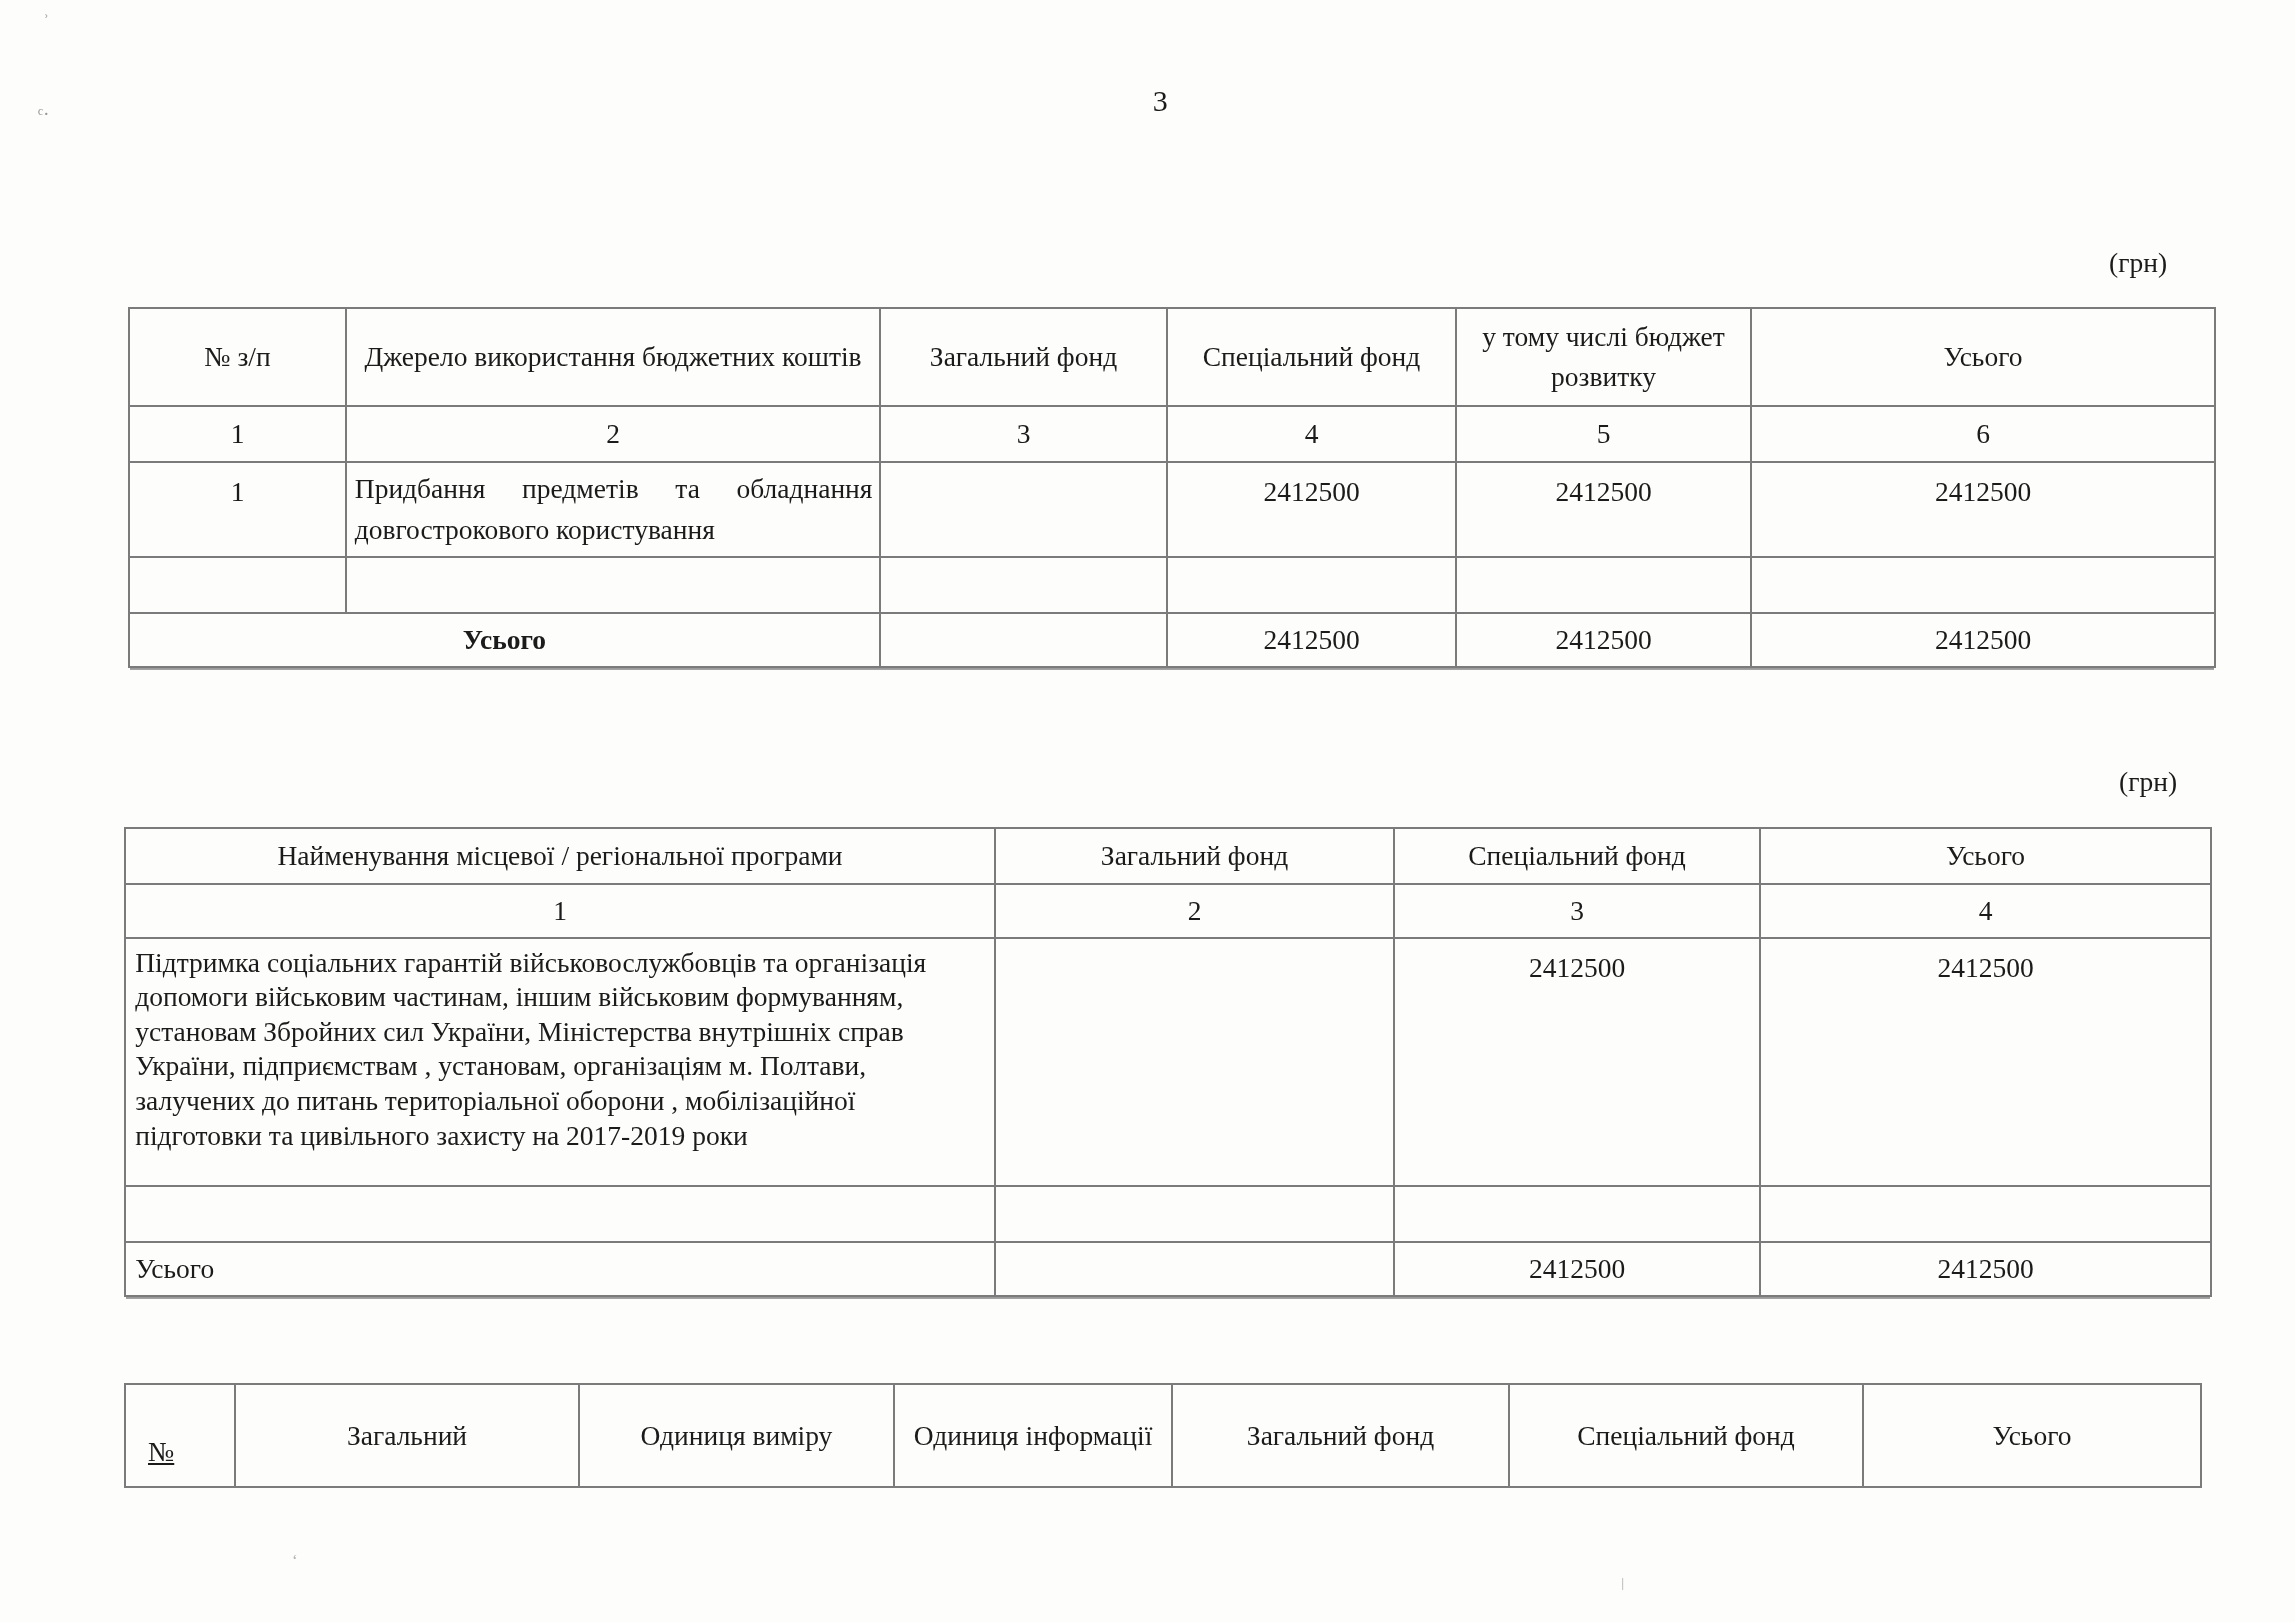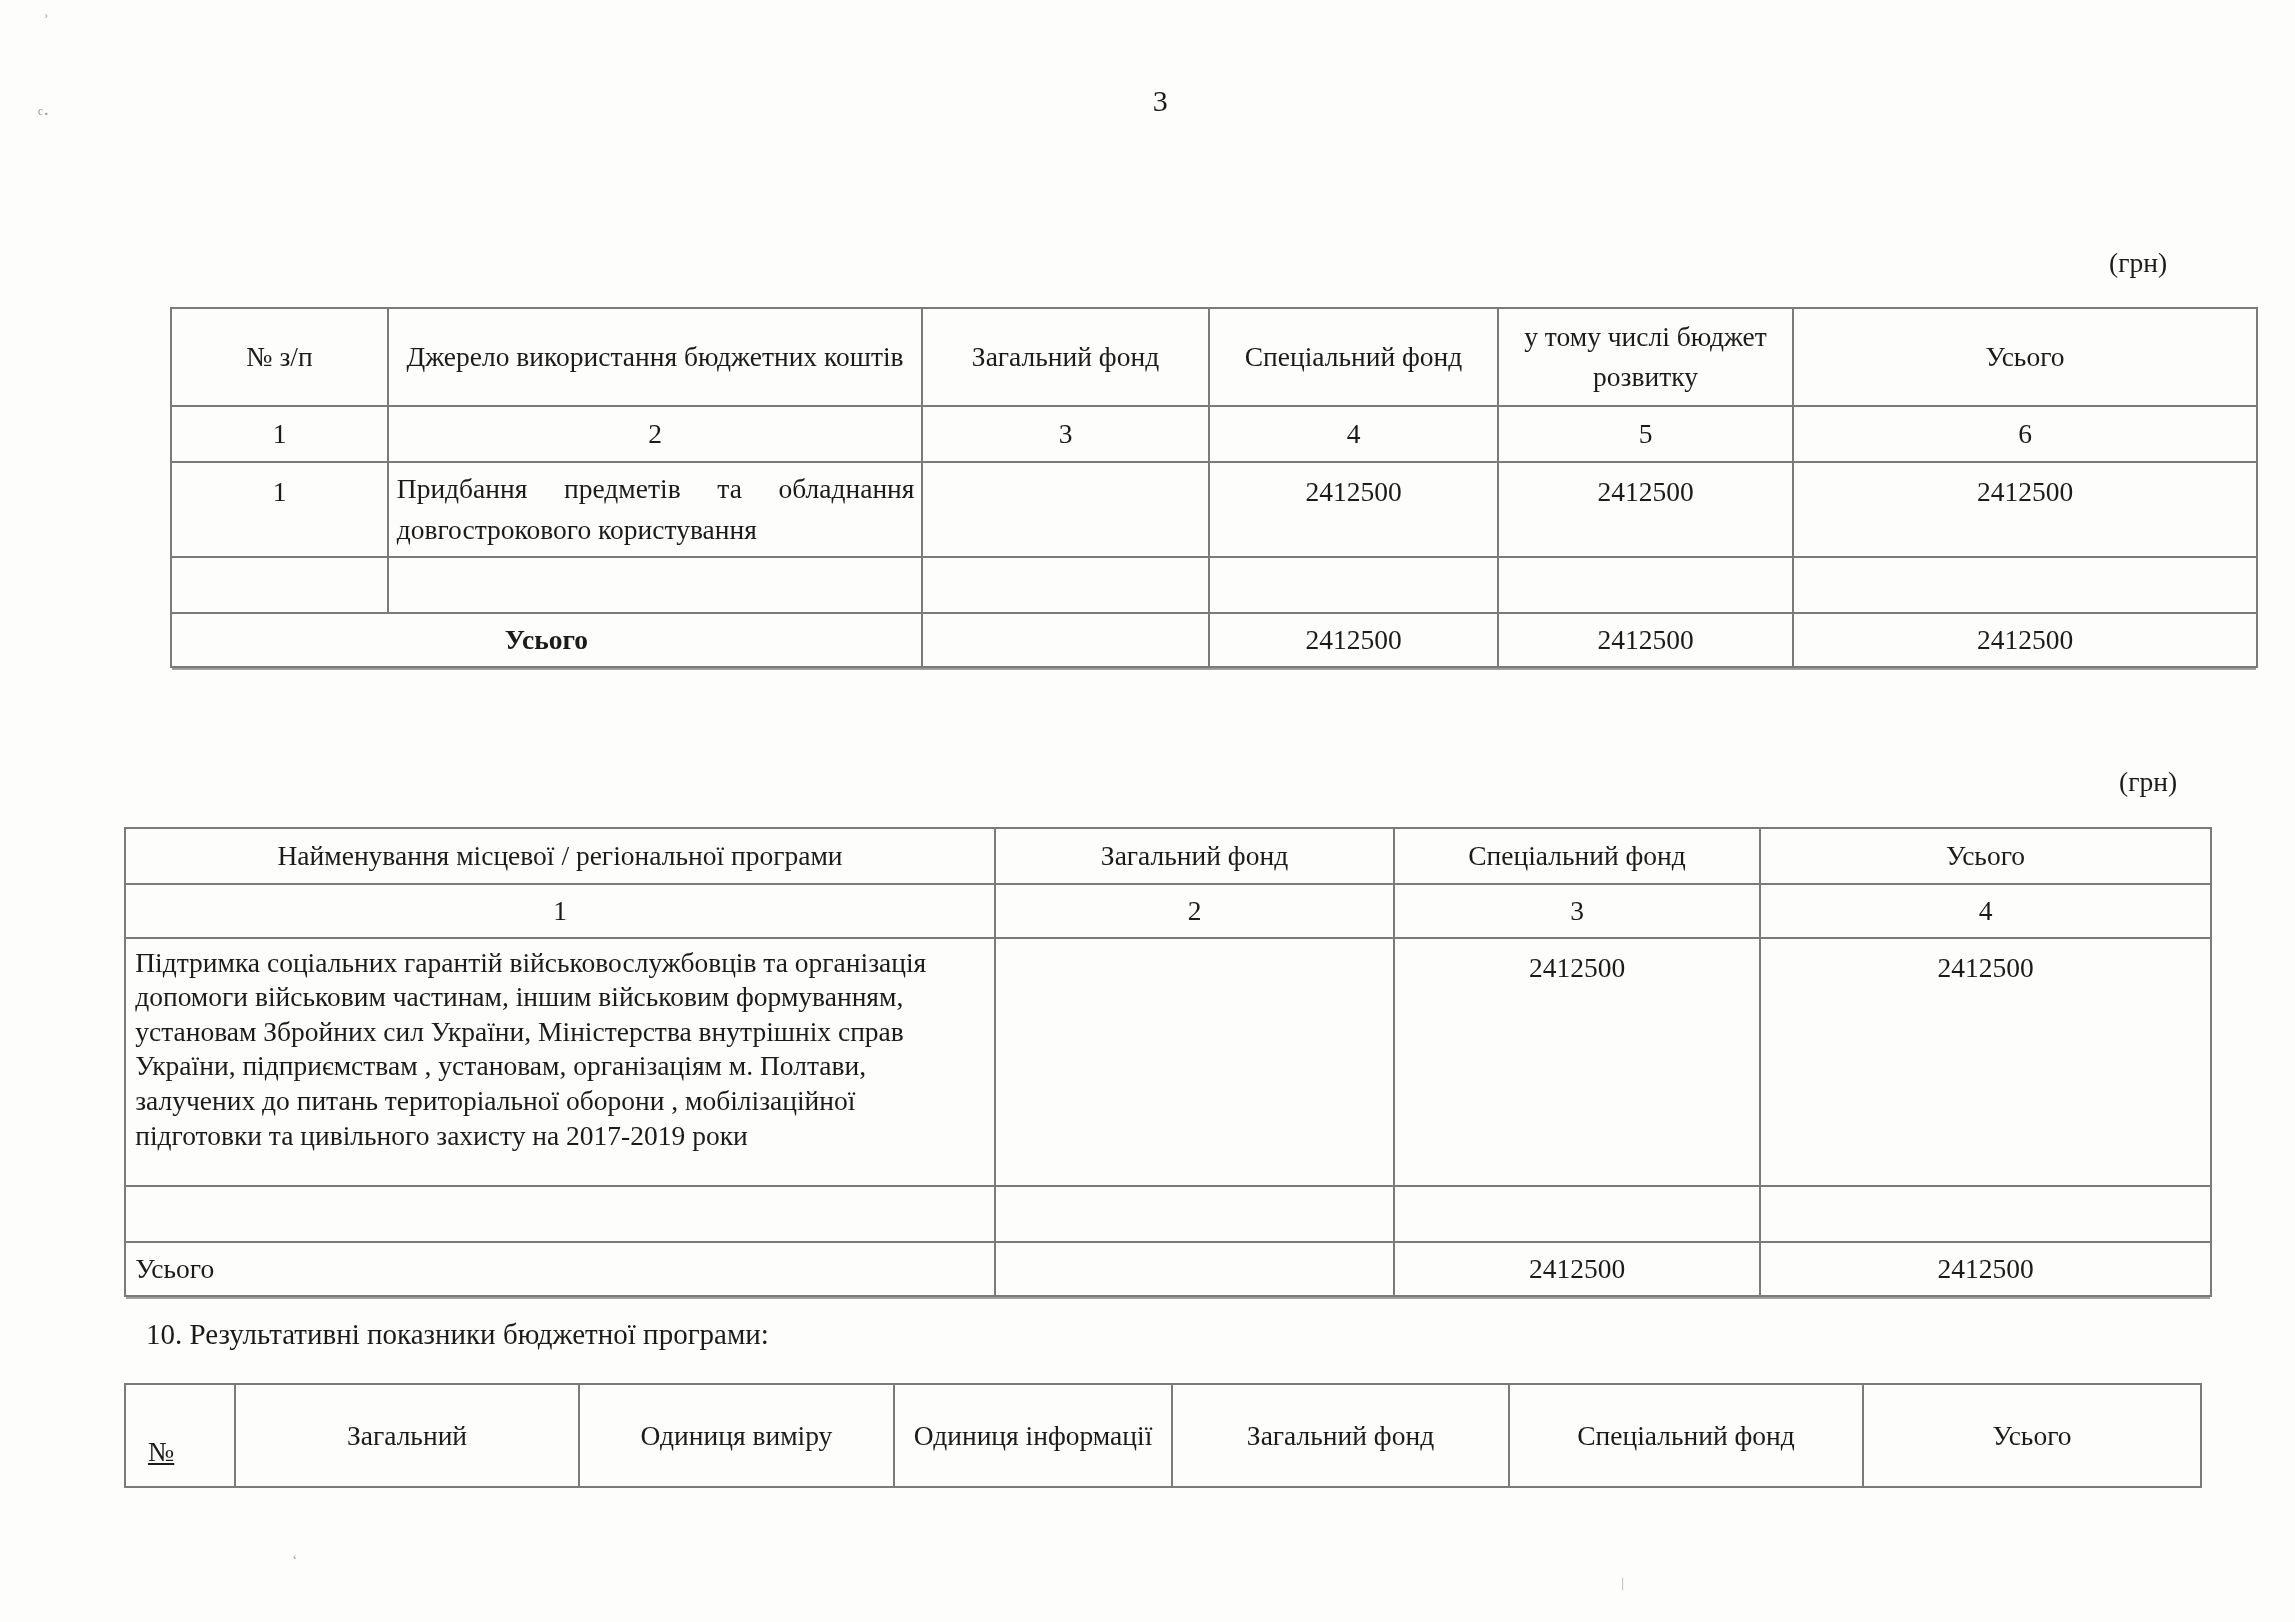--- a/index.html
+++ b/index.html
@@ -59,21 +59,21 @@
     text-align:left;vertical-align:top;
     padding:6.5px 15.7px 6.5px 9.2px;line-height:1.26;
   }
   .num-bottom{
     vertical-align:bottom;text-align:left;
     padding:0 0 14.4px 22px;
   }
   .underl{text-decoration:underline;}
   .pt{padding-top:9.2px;}
   
-  .t1{box-shadow:0 3.9px 0 -2px #9a9a9a;margin-left:42px;}
+  .t1{box-shadow:0 3.9px 0 -2px #9a9a9a;}
   .t2{box-shadow:0 3.9px 0 -2px #9a9a9a;}
   
   .artifact{position:absolute;color:#9a9794;font-size:19.6px;}
   .a1{left:43px;top:10.5px;}
   .a2{left:38px;top:103px;}
   .a3{left:292px;top:1551px;font-size:17px;color:#b5b2ae;}
   .a4{left:1621px;top:1575px;font-size:17px;color:#b5b2ae;}
 </style>
 </head>
 <body>
@@ -177,21 +177,20 @@
     </tr>
     <tr style="height:54px">
       <td class="lft">Усього</td>
       <td></td>
       <td>2412500</td>
       <td>2412500</td>
     </tr>
   </tbody>
     </table>
 
-  <div class="heading h10">10. Результативні показники бюджетної програми:</div>
 
   <table class="t3">
     <colgroup>
       <col style="width:110px">
         <col style="width:344px">
         <col style="width:315px">
       <col style="width:278px">
         <col style="width:337px">
         <col style="width:354px">
         <col style="width:338px">

